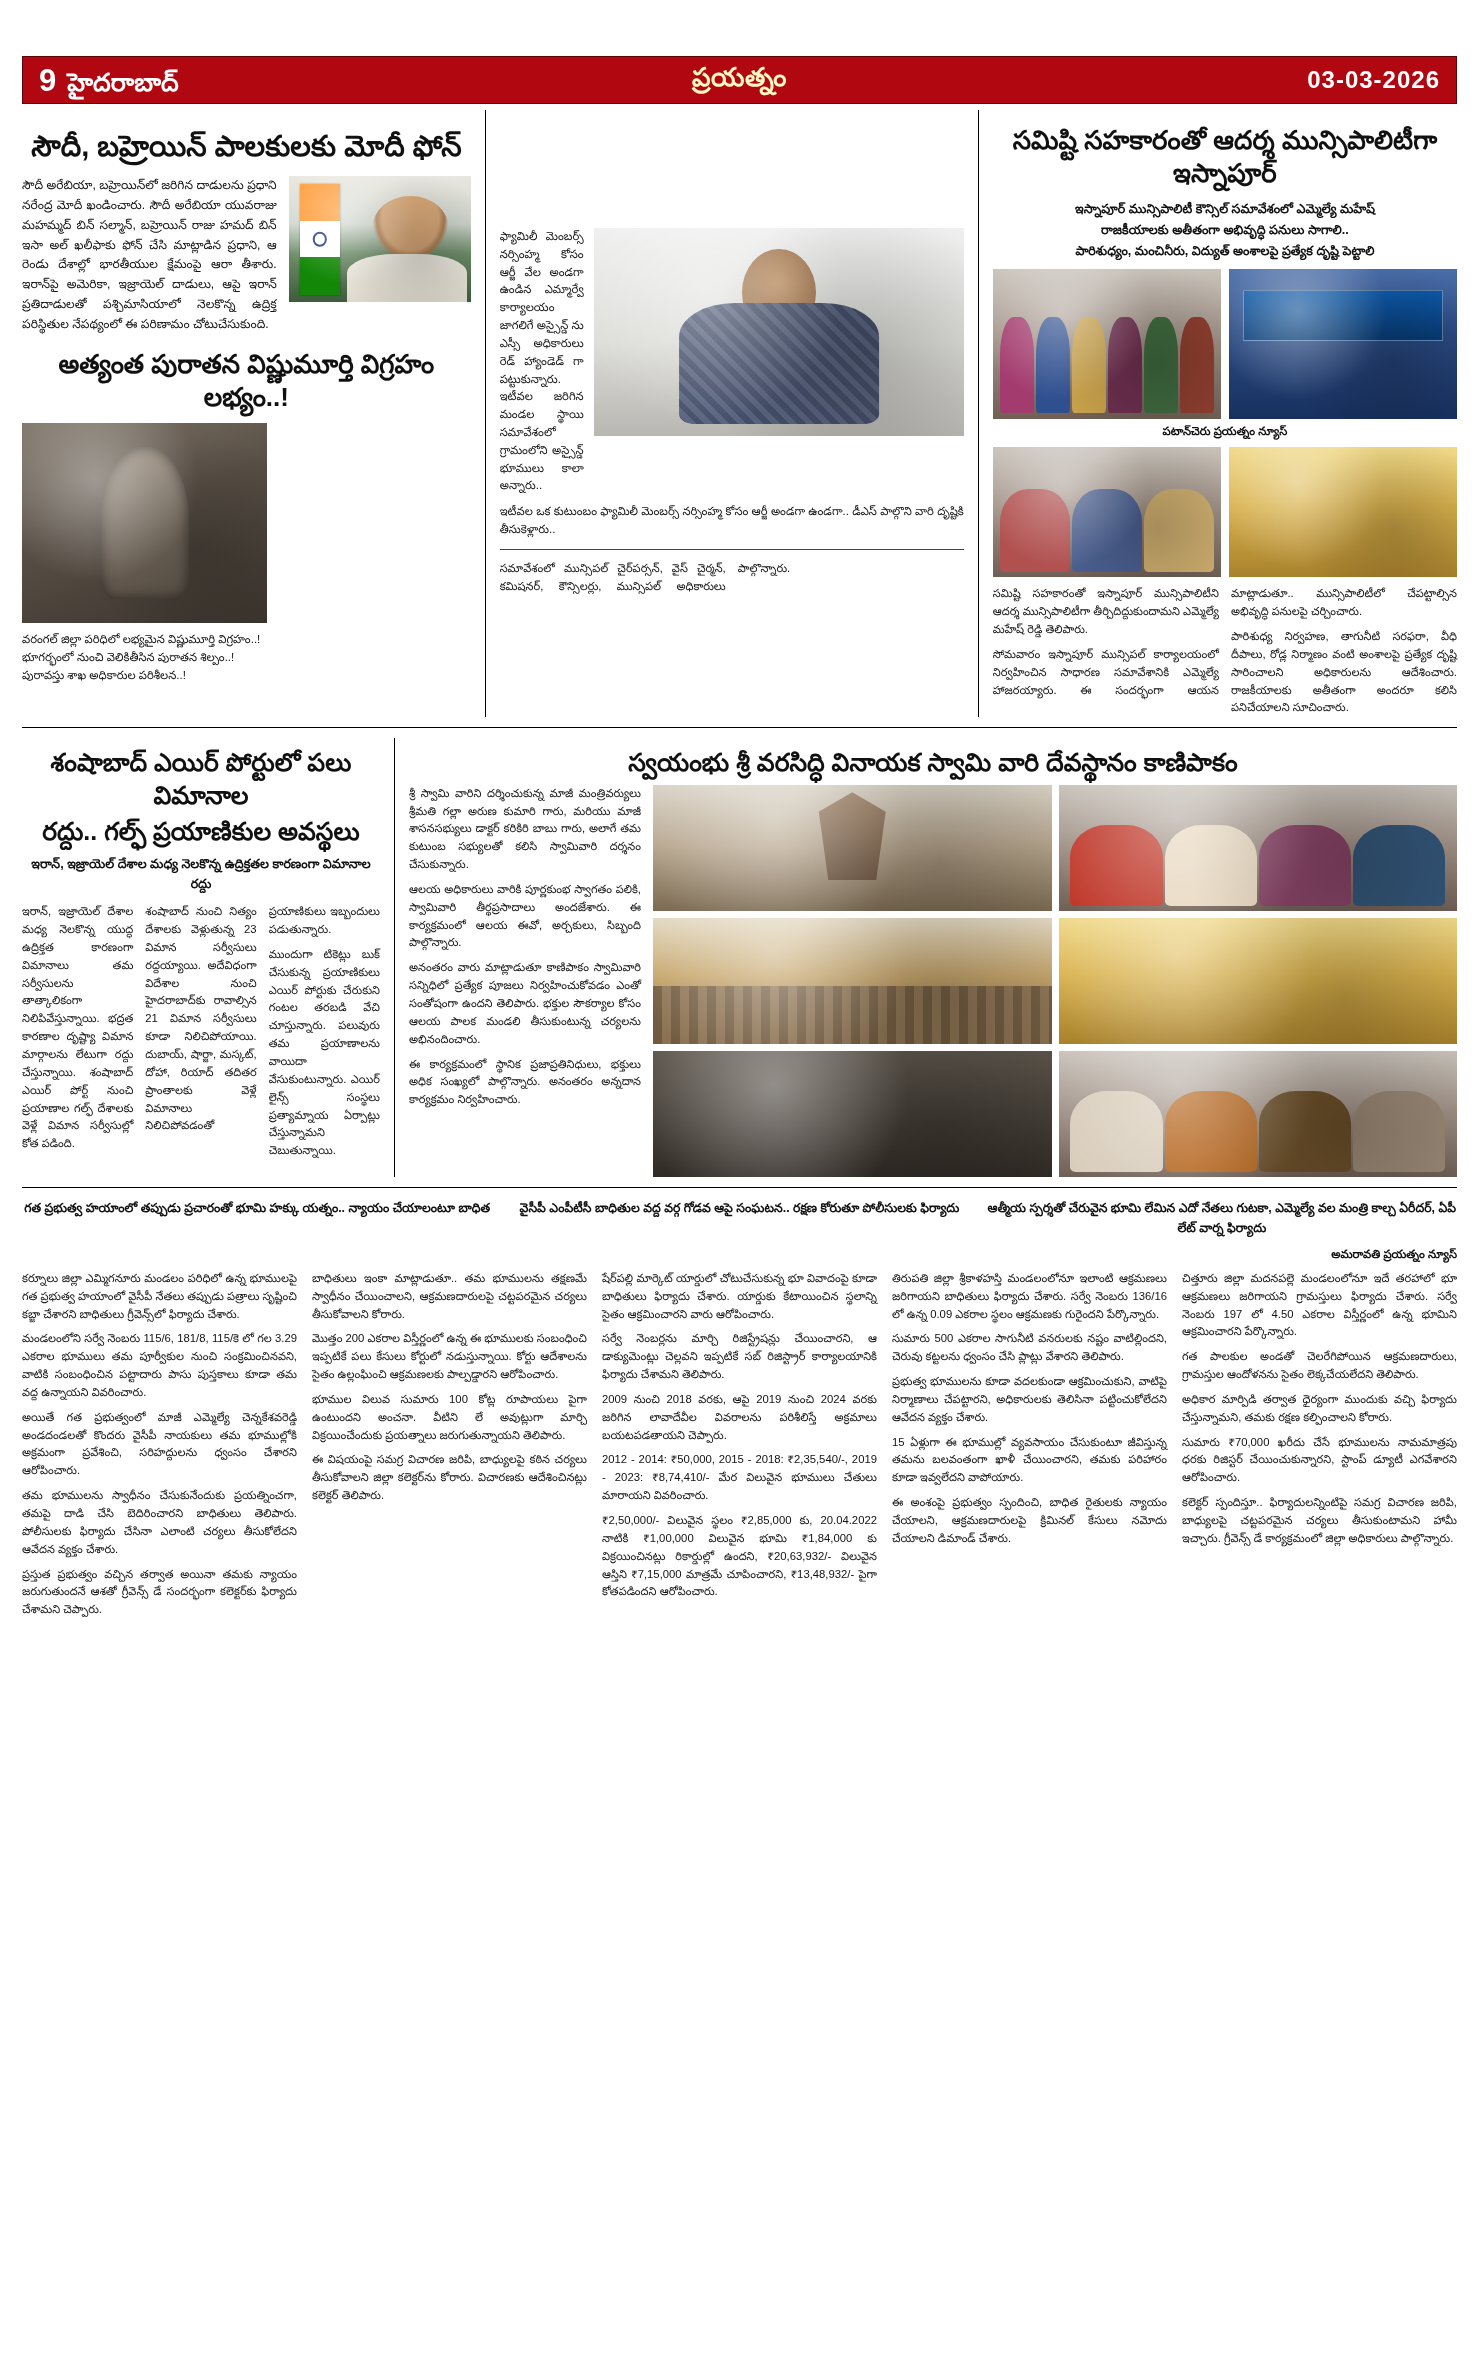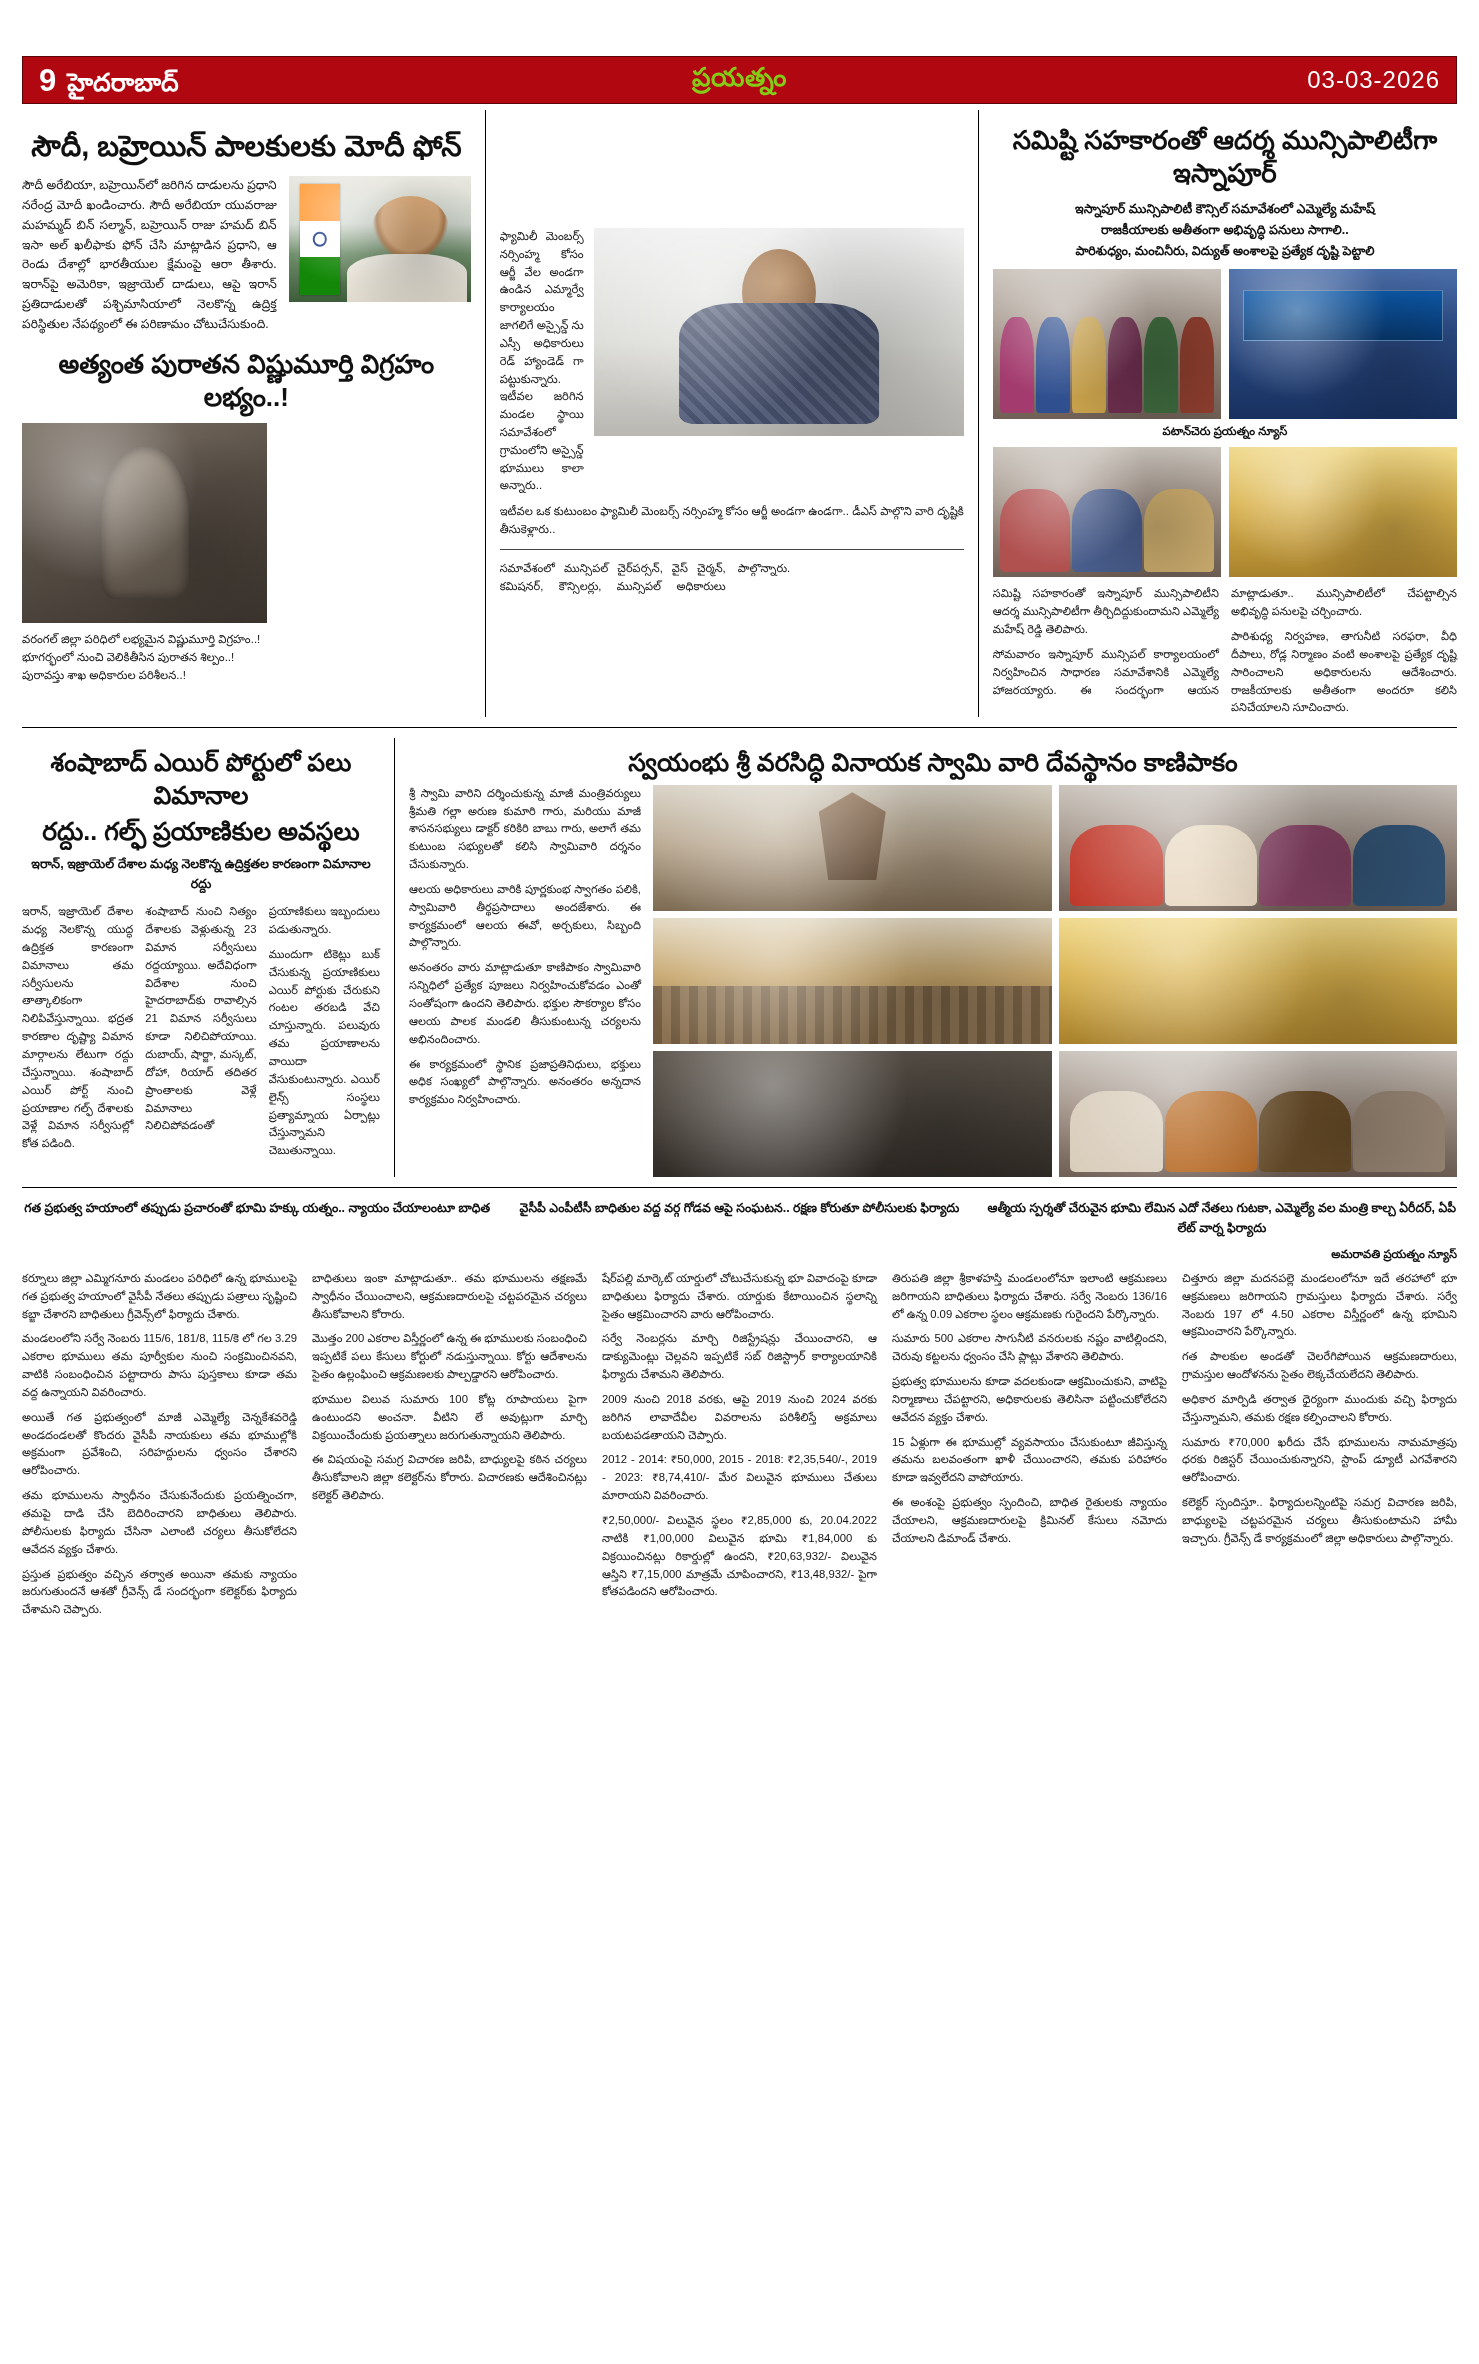--- a/index.html
+++ b/index.html
@@ -22,24 +22,24 @@
     background:#b00711;
     border:1.5px solid #5a0409;
     display:flex; align-items:center;
     padding:0 16px;
   }
   .mh-left{ display:flex; align-items:baseline; gap:11px; color:#fff; }
   .mh-num{ font-size:31px; font-weight:bold; line-height:1; }
   .mh-city{ font-size:25px; font-weight:bold; line-height:1; }
   .mh-center{
     position:absolute; left:0; right:0; text-align:center;
-    color:#84cc16; font-size:26px; font-weight:bold; letter-spacing:.5px;
+    color:#fef9c3; font-size:26px; font-weight:bold; letter-spacing:.5px;
     pointer-events:none;
   }
-  .mh-date{ margin-left:auto; color:#fff; font-size:24px; font-weight:normal; letter-spacing:1px; }
+  .mh-date{ margin-left:auto; color:#fff; font-size:24px; font-weight:bold; letter-spacing:1px; }
 
   
   .hl1{ font-size:29px; font-weight:bold; text-align:center; line-height:1.25; margin:18px 0 12px; }
   .hl2{ font-size:26px; font-weight:bold; text-align:center; line-height:1.25; margin:14px 0 10px; }
   .hl-sec{ font-size:25px; font-weight:bold; text-align:center; line-height:1.3; margin:8px 0 6px; }
   .hl-huge{ font-size:37px; font-weight:bold; text-align:center; line-height:1.25; margin:16px 0 12px; }
   .body-txt{ font-size:12.2px; line-height:1.62; text-align:justify; }
   .body-txt.sm{ font-size:11.3px; line-height:1.58; }
   .caption{ font-size:11.5px; line-height:1.55; text-align:justify; }
   .kicker{ font-size:12.6px; line-height:1.65; text-align:center; font-weight:bold; }

